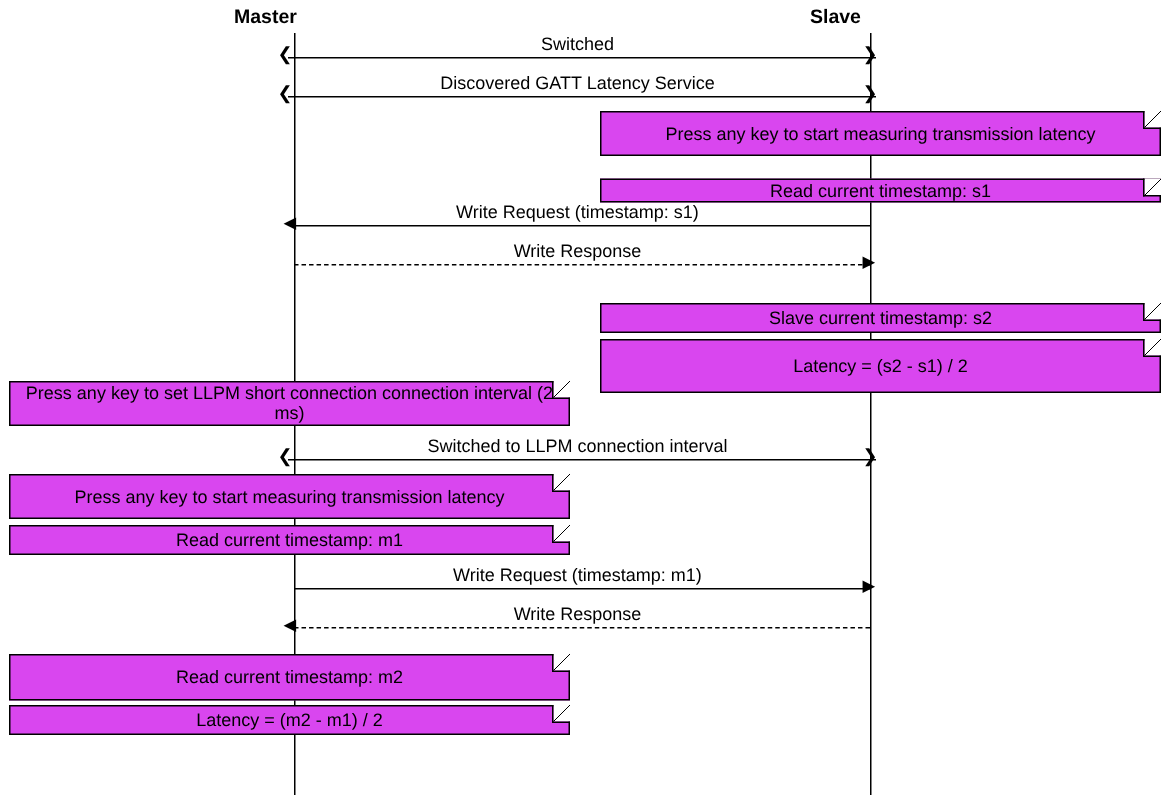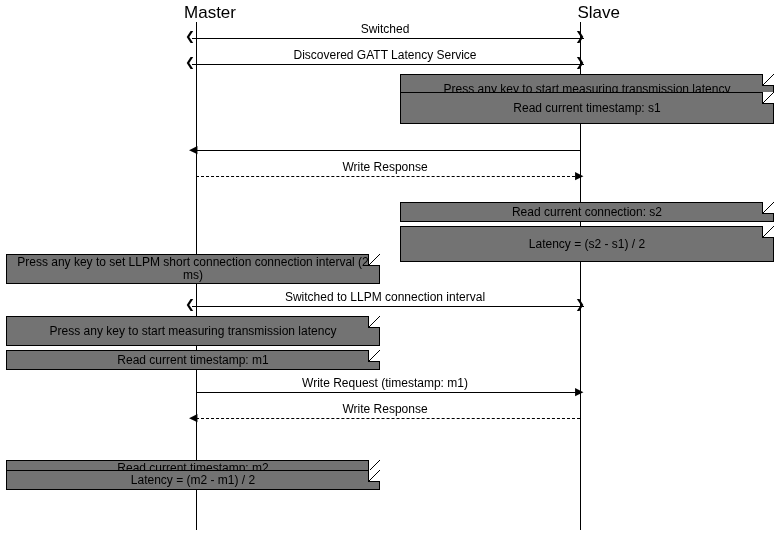--- a/index.html
+++ b/index.html
@@ -1,27 +1,27 @@
 <!DOCTYPE html>
 <html><head>
 <meta charset="utf-8">
 <style>
 html,body{margin:0;padding:0;background:#fff;font-family:Arial,Helvetica,sans-serif;font-size:12px;color:#000}
 #diagram{position:relative;width:780px;height:538px}
-.lifeline-label{position:absolute;text-align:right;font-weight:normal;font-size:17px}
+.lifeline-label{position:absolute;text-align:left;font-weight:bold;font-size:13px}
 .lifeline{position:absolute;width:0;border-left:1px solid #000;top:22px;bottom:8px}
 .msg-label{position:absolute;text-align:center;width:380px;left:195px}
 .arrowline{position:absolute;height:0;border-top:1px solid #000;left:196px;width:384px}
 .arrowline.dashed{border-top:1px dashed #000}
 .arrowline.bidir{width:392px;left:192px}
 .head-left,.head-right{position:absolute;font-size:11px;line-height:11px}
 .head-right{left:575px}
 .head-left{left:185px}
 .head-right.open,.head-left.open{font-size:12px}
-.note{position:absolute;background:#737373;border:1px solid #000;padding:2px 4px;box-sizing:border-box;text-align:center;display:flex;align-items:center;justify-content:center;width:374px;line-height:13px}
+.note{position:absolute;background:#d946ef;border:1px solid #000;padding:2px 4px;box-sizing:border-box;text-align:center;display:flex;align-items:center;justify-content:center;width:374px;line-height:13px}
 .note.right{left:400px}
 .note.left{left:6px}
 .note::after{content:"";position:absolute;top:-1px;right:-1px;width:11px;height:11px;background:linear-gradient(135deg,#fff 0 49%,#000 49% 53%,#fff 53% 100%);border-left:1px solid #000;border-bottom:1px solid #000}
 </style>
 </head>
 <body>
 
 <div id="diagram">
 
   <div class="lifeline-label" style="left:156px;top:3px;width:80px">Master</div>
@@ -34,46 +34,47 @@
   <div class="arrowline bidir" style="top:38px"></div>
   <div class="head-left open" style="top:31px">❮</div>
   <div class="head-right open" style="top:31px">❯</div>
 
   <div class="msg-label" style="top:48px">Discovered GATT Latency Service</div>
   <div class="arrowline bidir" style="top:64px"></div>
   <div class="head-left open" style="top:57px">❮</div>
   <div class="head-right open" style="top:57px">❯</div>
 
   <div class="note right" style="top:74px;height:30px">Press any key to start measuring transmission latency</div>
-  <div class="note right" style="top:92px;height:32px">Read current timestamp: s1</div>
+  <div class="note right" style="top:119px;height:16px">Read current timestamp: s1</div>
 
+  <div class="msg-label" style="top:134px">Write Request (timestamp: s1)</div>
   <div class="arrowline" style="top:150px"></div>
   <div class="head-left" style="top:144px;left:189px">◀</div>
 
   <div class="msg-label" style="top:160px">Write Response</div>
   <div class="arrowline dashed" style="top:176px"></div>
   <div class="head-right" style="top:170px">▶</div>
 
-  <div class="note right" style="top:202px;height:20px">Read current connection: s2</div>
+  <div class="note right" style="top:202px;height:20px">Slave current timestamp: s2</div>
   <div class="note right" style="top:226px;height:36px">Latency = (s2 - s1) / 2</div>
 
   <div class="note left" style="top:254px;height:30px">Press any key to set LLPM short connection connection interval (2 ms)</div>
 
   <div class="msg-label" style="top:290px">Switched to LLPM connection interval</div>
   <div class="arrowline bidir" style="top:306px"></div>
   <div class="head-left open" style="top:299px">❮</div>
   <div class="head-right open" style="top:299px">❯</div>
 
   <div class="note left" style="top:316px;height:30px">Press any key to start measuring transmission latency</div>
   <div class="note left" style="top:350px;height:20px">Read current timestamp: m1</div>
 
   <div class="msg-label" style="top:376px">Write Request (timestamp: m1)</div>
   <div class="arrowline" style="top:392px"></div>
   <div class="head-right" style="top:386px">▶</div>
 
   <div class="msg-label" style="top:402px">Write Response</div>
   <div class="arrowline dashed" style="top:418px"></div>
   <div class="head-left" style="top:412px;left:189px">◀</div>
 
-  <div class="note left" style="top:460px;height:16px">Read current timestamp: m2</div>
+  <div class="note left" style="top:436px;height:31px">Read current timestamp: m2</div>
   <div class="note left" style="top:470px;height:20px">Latency = (m2 - m1) / 2</div>
 
 </div>
 
 </body></html>

